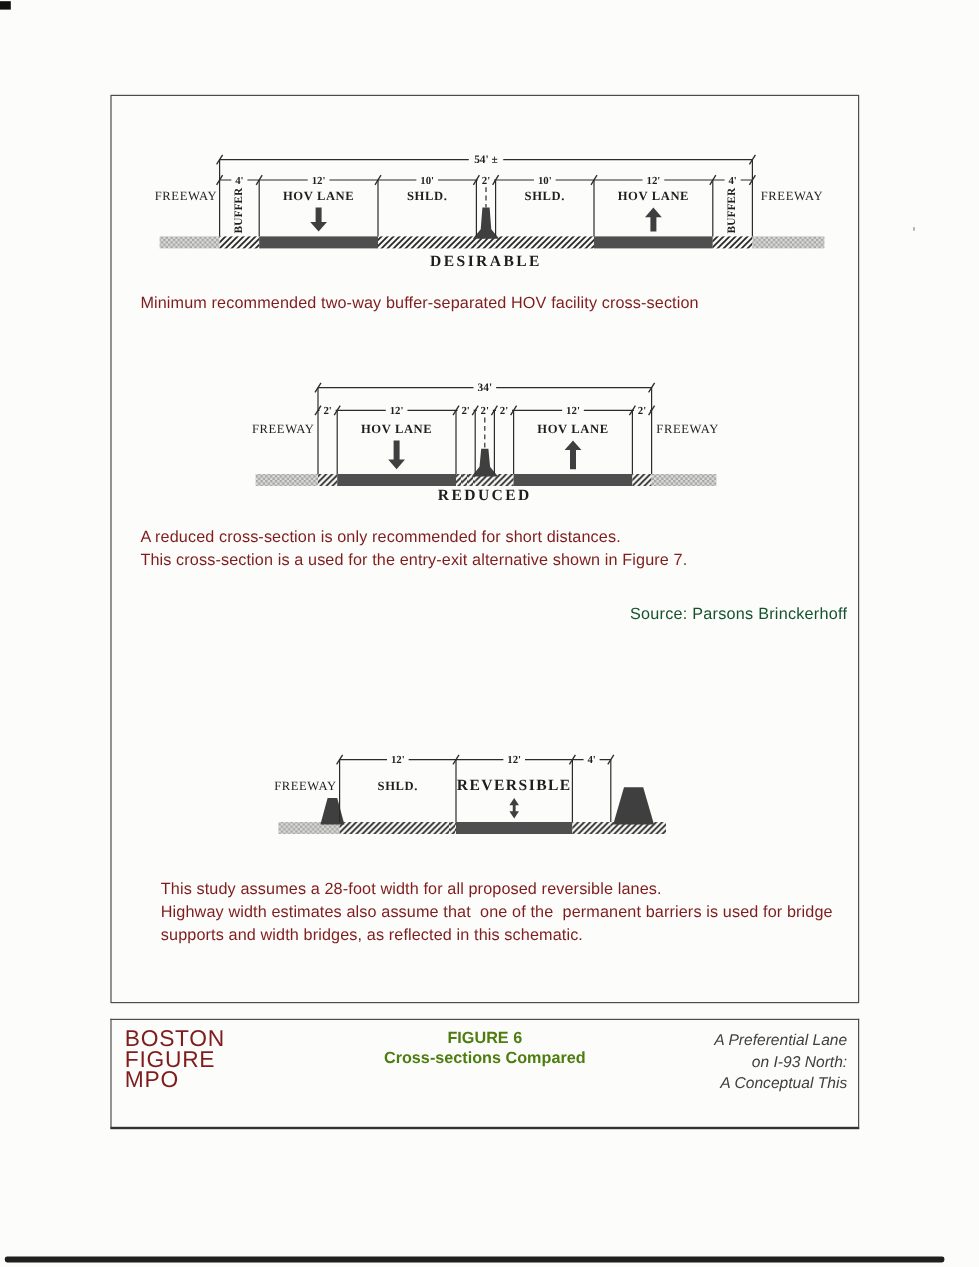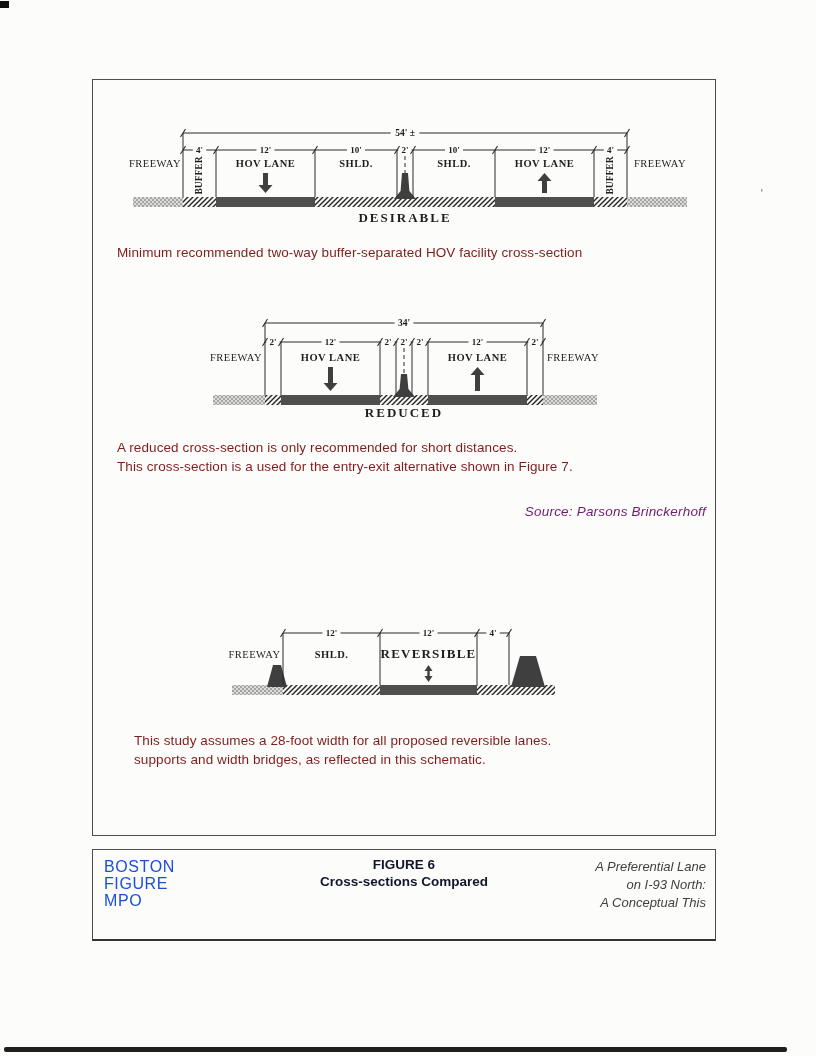--- a/index.html
+++ b/index.html
@@ -11,24 +11,24 @@
   svg.diag{position:absolute}
   .d0{left:120px;top:115px;width:580px;height:114px}
   .d1{left:185px;top:312px;width:440px;height:112px}
   .d2{left:210px;top:612px;width:364px;height:88px}
   svg.diag text{font-family:"Liberation Serif",serif;fill:#1e1e1e}
   .cap{position:absolute;font-size:13.5px;color:#7f1d1d;letter-spacing:.1px}
   .cap span{display:block;white-space:pre-wrap;line-height:19px}
   #cap1{left:117px;top:243px;width:604px}
   #cap2{left:117px;top:438px;width:604px}
   #cap3{left:134px;top:731px;width:608px}
-  .source{position:absolute;right:110px;top:504px;font-style:italic;font-size:13.5px;color:#701a75;letter-spacing:.2px}
-  .f-org{position:absolute;left:104px;top:858px;font-size:16px;color:#1d4ed8;letter-spacing:.6px}
+  .source{position:absolute;right:110px;top:504px;font-size:13.5px;color:#14532d;letter-spacing:.2px}
+  .f-org{position:absolute;left:104px;top:858px;font-size:19px;color:#7f1d1d;letter-spacing:.6px}
   .f-org span{display:block;line-height:17px}
-  .f-center{position:absolute;left:92px;top:856px;width:624px;text-align:center;font-weight:bold;font-size:13.5px;color:#0f172a}
+  .f-center{position:absolute;left:92px;top:856px;width:624px;text-align:center;font-weight:bold;font-size:13.5px;color:#4d7c0f}
   .f-center span{display:block;line-height:17px}
   .f-right{position:absolute;right:110px;top:858px;text-align:right;font-style:italic;font-size:13px;color:#404040}
   .f-right span{display:block;line-height:18px}
   .corner-mark{position:absolute;left:0;top:1px;width:9px;height:7px;background:#101010}
   .bottom-line{position:absolute;left:4px;top:1047px;width:783px;height:5px;background:#1f1f1f;border-radius:2px}
   .noise{position:absolute;right:53px;top:186px;color:#8a8a8a;font-size:13px}
 </style>
 </head>
 <body>
 
@@ -225,20 +225,21 @@
       <line x1="264.5" y1="25" x2="269.5" y2="17" stroke="#2b2b2b" stroke-width="1.1"></line>
       <line x1="296.5" y1="25" x2="301.5" y2="17" stroke="#2b2b2b" stroke-width="1.1"></line>
       <text x="44.5" y="46" text-anchor="middle" font-size="10.5" letter-spacing="0.5">FREEWAY</text>
       <text x="121.5" y="46" text-anchor="middle" font-size="10.5" font-weight="bold" letter-spacing="0.5">SHLD.</text>
       <text x="218.5" y="46" text-anchor="middle" font-size="13" font-weight="bold" letter-spacing="1.2">REVERSIBLE</text>
       <polygon points="218.5,53 222.5,59 219.7,59 219.7,64 222.5,64 218.5,70 214.5,64 217.3,64 217.3,59 214.5,59" fill="#3f3f3f"></polygon>
     </svg>
 
   <p class="cap" id="cap3">
     <span>This study assumes a 28-foot width for all proposed reversible lanes.</span>
+    <span>Highway width estimates also assume that  one of the  permanent barriers is used for bridge</span>
     <span>supports and width bridges, as reflected in this schematic.</span>
   </p>
 
   <div class="footer-box"></div>
 
   <div class="f-org">
     <span>BOSTON</span>
     <span>FIGURE</span>
     <span>MPO</span>
   </div>

